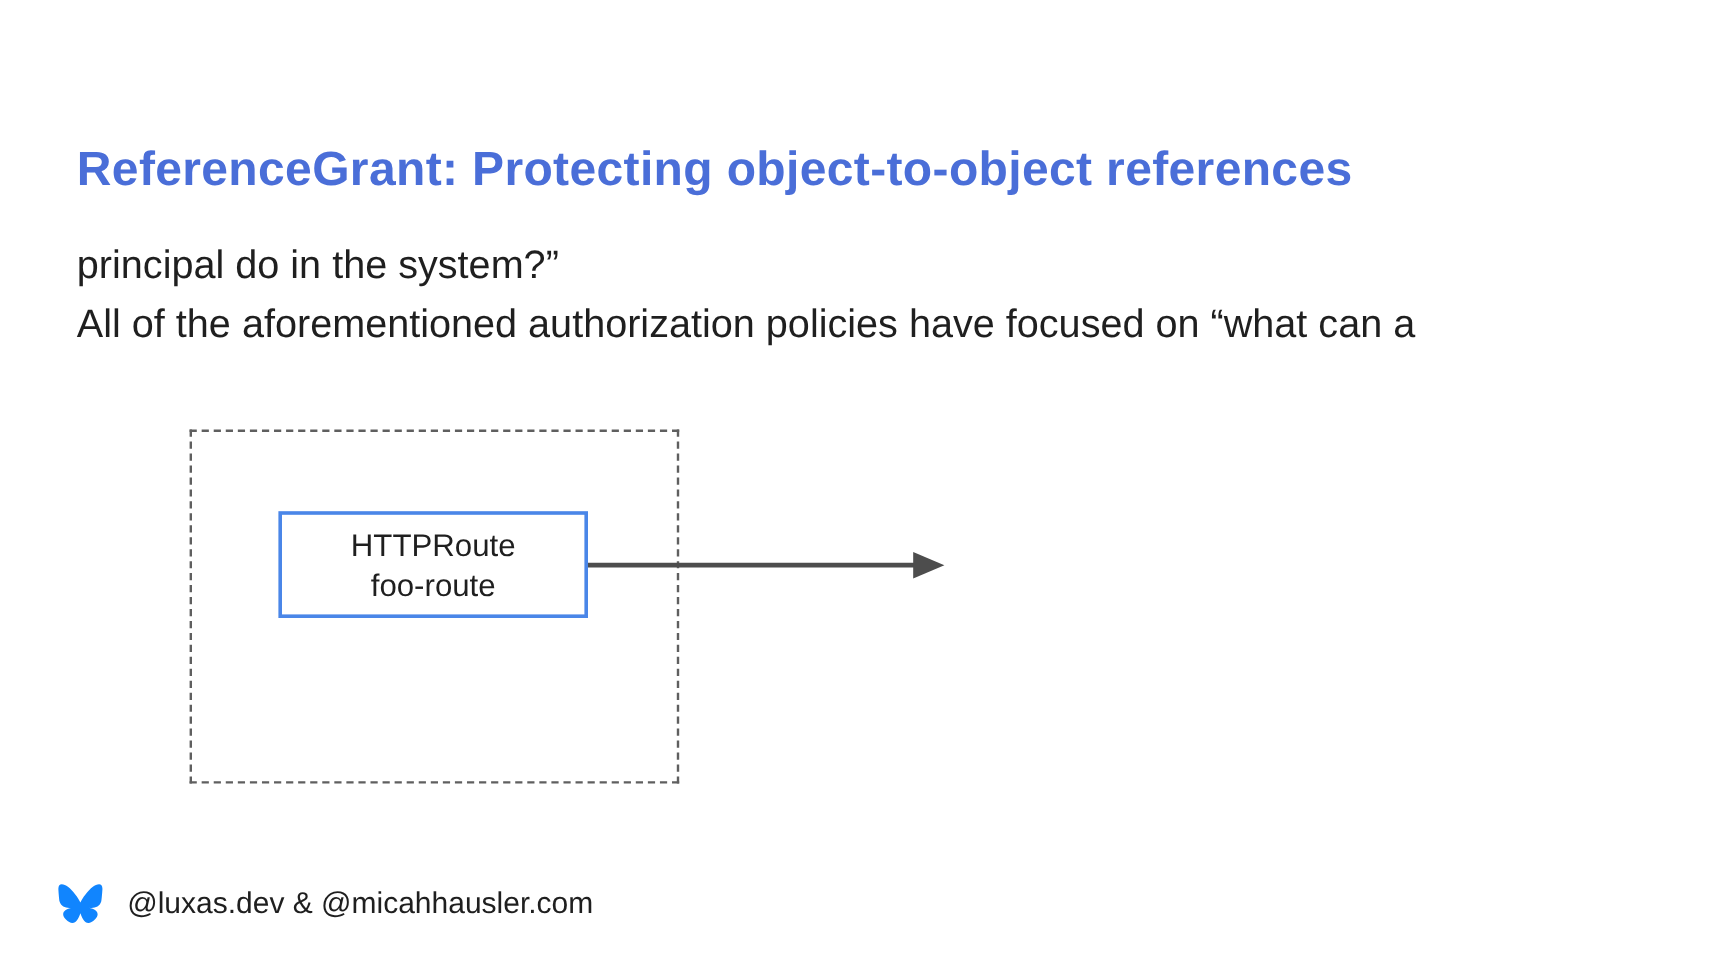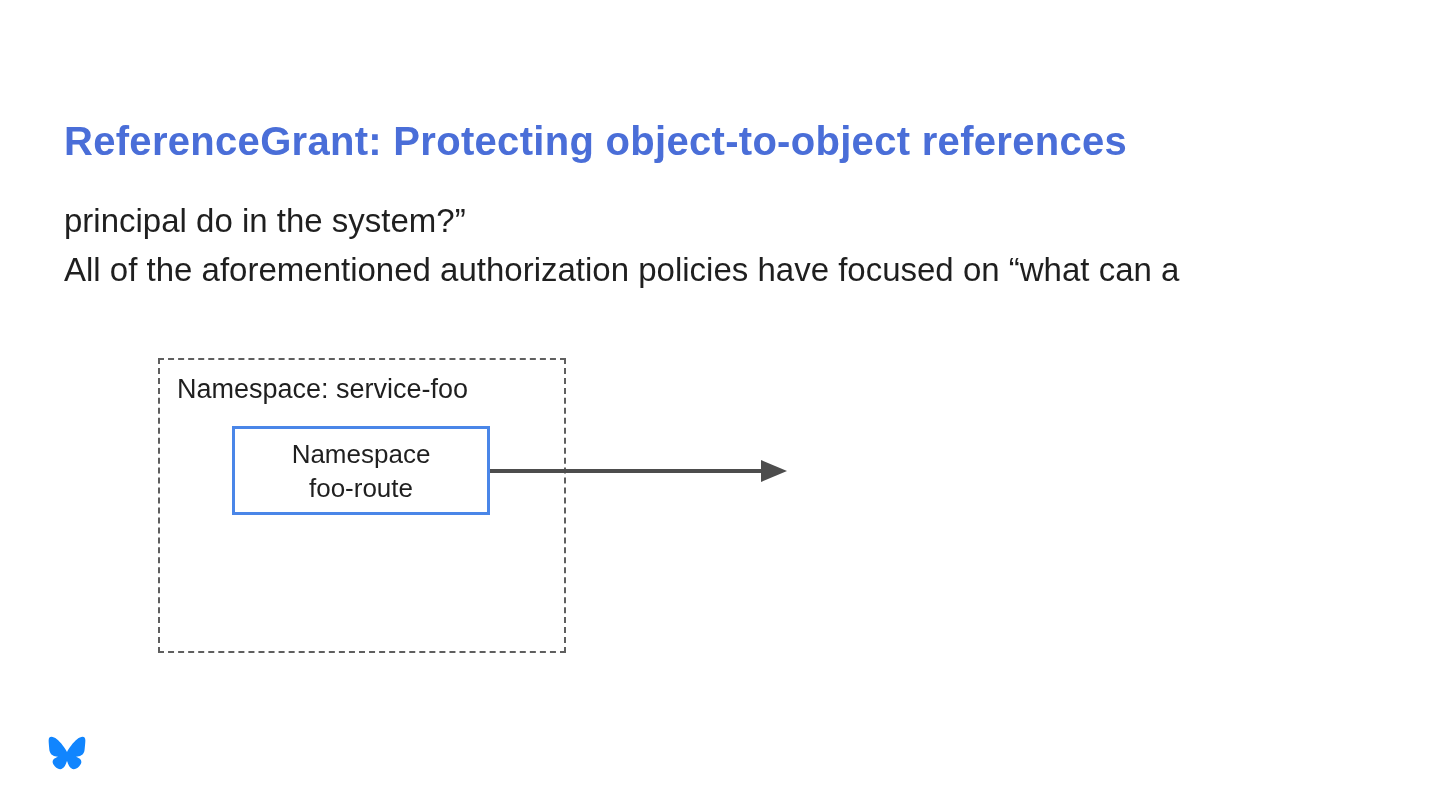--- a/index.html
+++ b/index.html
@@ -96,32 +96,32 @@
 <div class="slide">
 
   <h1 class="title">ReferenceGrant: Protecting object-to-object references</h1>
 
   <div class="body-text">
     <div>principal do in the system?”</div>
     <div>All of the aforementioned authorization policies have focused on “what can a</div>
   </div>
 
   <div class="ns-box ns-left">
-    <div class="ns-label">Namespace: service-foo</div>
     <div class="node node-blue">
-      <div>Namespace</div>
+      <div>HTTPRoute</div>
       <div>foo-route</div>
     </div>
   </div>
 
   <svg class="arrow-svg" width="299" height="32" viewBox="0 0 299 32">
     <line x1="0" y1="16" x2="273" y2="16" stroke="#4d4d4d" stroke-width="4"></line>
     <polygon points="271,5 297,16 271,27" fill="#4d4d4d"></polygon>
   </svg>
 
 
   <div class="footer">
     <svg class="logo" viewBox="0 0 600 530">
       <path fill="#1185fe" d="m135.72 44.03c66.496 49.921 138.02 151.14 164.28 205.46 26.262-54.316 97.782-155.54 164.28-205.46 47.98-36.021 125.72-63.892 125.72 24.795 0 17.712-10.155 148.79-16.111 170.07-20.703 73.984-96.144 92.854-163.25 81.433 117.3 19.964 147.14 86.092 82.697 152.22-122.39 125.59-175.91-31.511-189.63-71.766-2.514-7.3797-3.6904-10.832-3.7077-7.8964-0.0174-2.9357-1.1937 0.51669-3.7077 7.8964-13.714 40.255-67.233 197.36-189.63 71.766-64.444-66.128-34.605-132.26 82.697-152.22-67.108 11.421-142.55-7.4491-163.25-81.433-5.9562-21.282-16.111-152.36-16.111-170.07 0-88.687 77.742-60.816 125.72-24.795z"></path>
     </svg>
+    <span class="footer-text">@luxas.dev &amp; @micahhausler.com</span>
   </div>
 
 </div>
 
 </body></html>

